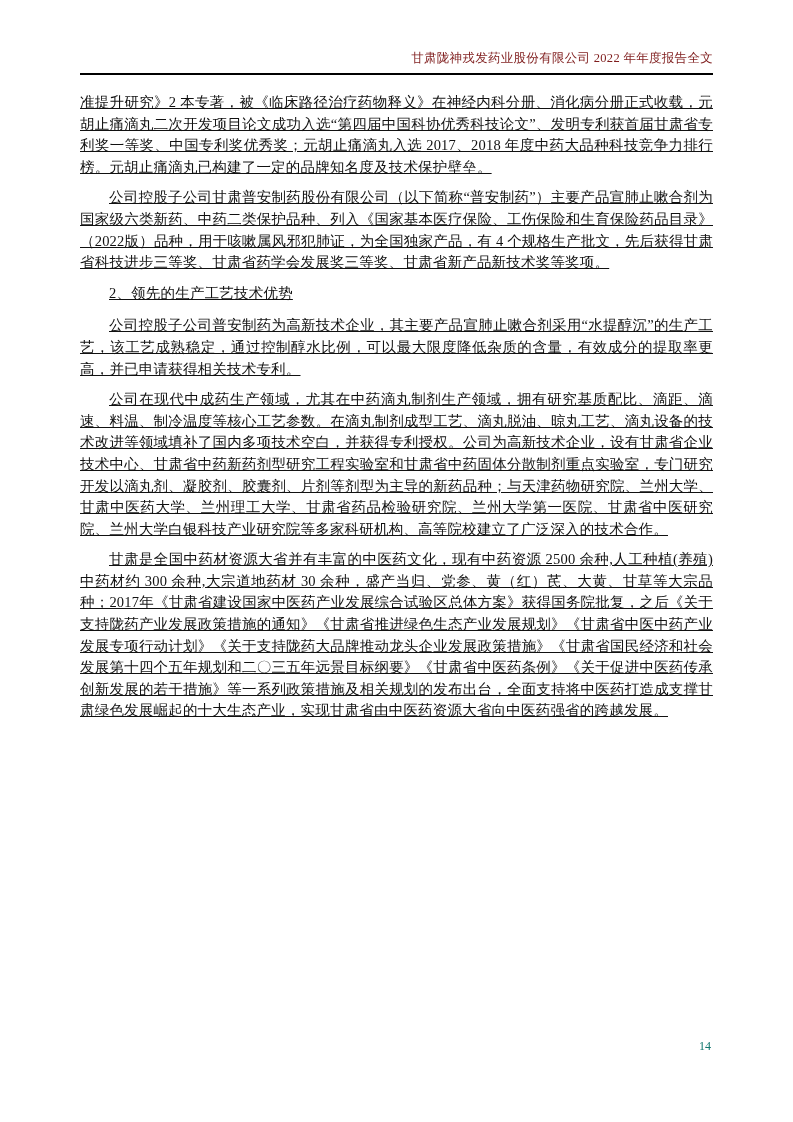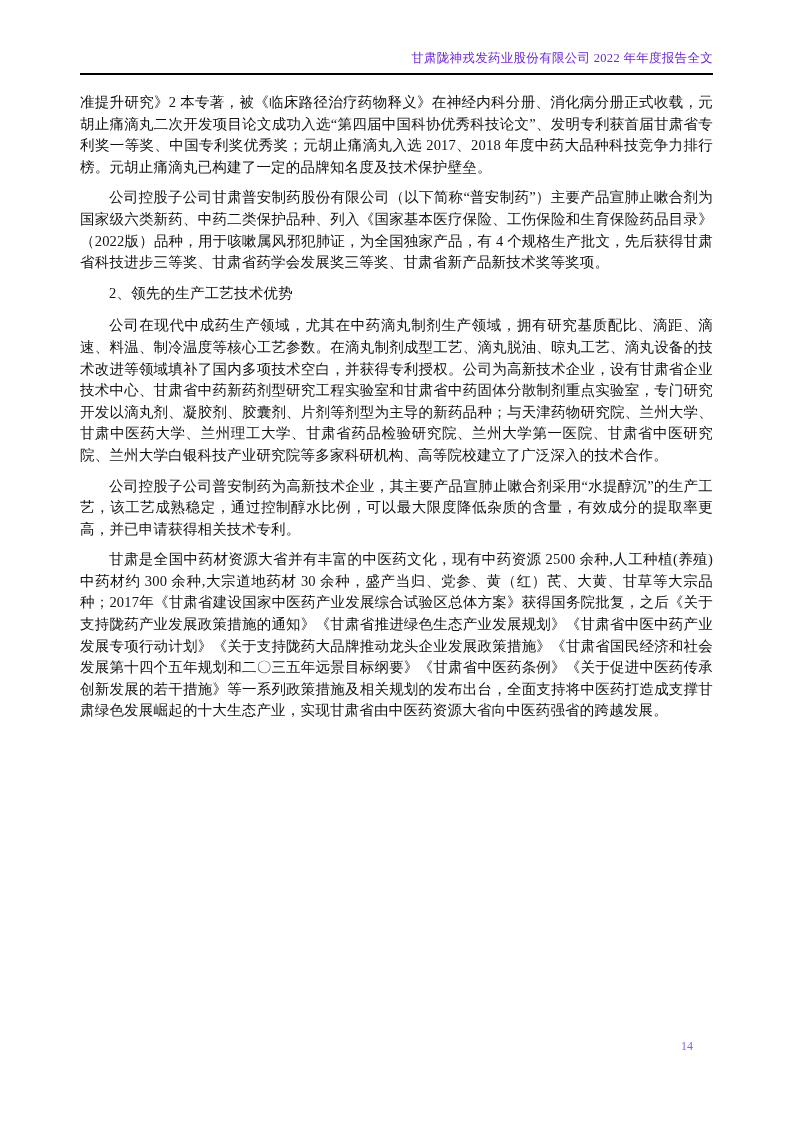--- a/index.html
+++ b/index.html
@@ -20,62 +20,63 @@
     top: 50px;
     width: 633px;
     border-bottom: 2px solid #000000;
     padding-bottom: 6px;
   }
   .doc-header-title {
     text-align: right;
     font-size: 12.5px;
     line-height: 17px;
     letter-spacing: 0.3px;
-    color: #6d28d9;
+    color: #7f1d1d;
     white-space: nowrap;
   }
   .doc-content {
     position: absolute;
     left: 80px;
     top: 92px;
     width: 633px;
     text-align: justify;
+    text-decoration: underline;
   }
   .para {
     margin: 0 0 9px 0;
     font-size: 14.5px;
     line-height: 21.6px;
     text-indent: 2em;
     letter-spacing: 0.2px;
     word-break: break-all;
   }
   .para.no-indent { text-indent: 0; }
   .para.heading { margin-top: 1px; margin-bottom: 11px; }
   .page-number {
     position: absolute;
     top: 1038px;
-    right: 100px;
+    right: 82px;
     font-size: 12px;
     line-height: 16px;
-    color: #8b5cf6;
+    color: #0f766e;
   }
 </style>
 </head>
 <body>
 
 <div class="page">
 
   <div class="doc-header">
     <div class="doc-header-title">甘肃陇神戎发药业股份有限公司 2022 年年度报告全文</div>
   </div>
 
   <div class="doc-content">
     <p class="para no-indent">准提升研究》2 本专著，被《临床路径治疗药物释义》在神经内科分册、消化病分册正式收载，元胡止痛滴丸二次开发项目论文成功入选“第四届中国科协优秀科技论文”、发明专利获首届甘肃省专利奖一等奖、中国专利奖优秀奖；元胡止痛滴丸入选 2017、2018 年度中药大品种科技竞争力排行榜。元胡止痛滴丸已构建了一定的品牌知名度及技术保护壁垒。</p>
     <p class="para">公司控股子公司甘肃普安制药股份有限公司（以下简称“普安制药”）主要产品宣肺止嗽合剂为国家级六类新药、中药二类保护品种、列入《国家基本医疗保险、工伤保险和生育保险药品目录》（2022版）品种，用于咳嗽属风邪犯肺证，为全国独家产品，有 4 个规格生产批文，先后获得甘肃省科技进步三等奖、甘肃省药学会发展奖三等奖、甘肃省新产品新技术奖等奖项。</p>
     <p class="para heading">2、领先的生产工艺技术优势</p>
+    <p class="para">公司控股子公司普安制药为高新技术企业，其主要产品宣肺止嗽合剂采用“水提醇沉”的生产工艺，该工艺成熟稳定，通过控制醇水比例，可以最大限度降低杂质的含量，有效成分的提取率更高，并已申请获得相关技术专利。</p>
     <p class="para">公司在现代中成药生产领域，尤其在中药滴丸制剂生产领域，拥有研究基质配比、滴距、滴速、料温、制冷温度等核心工艺参数。在滴丸制剂成型工艺、滴丸脱油、晾丸工艺、滴丸设备的技术改进等领域填补了国内多项技术空白，并获得专利授权。公司为高新技术企业，设有甘肃省企业技术中心、甘肃省中药新药剂型研究工程实验室和甘肃省中药固体分散制剂重点实验室，专门研究开发以滴丸剂、凝胶剂、胶囊剂、片剂等剂型为主导的新药品种；与天津药物研究院、兰州大学、甘肃中医药大学、兰州理工大学、甘肃省药品检验研究院、兰州大学第一医院、甘肃省中医研究院、兰州大学白银科技产业研究院等多家科研机构、高等院校建立了广泛深入的技术合作。</p>
-    <p class="para">公司控股子公司普安制药为高新技术企业，其主要产品宣肺止嗽合剂采用“水提醇沉”的生产工艺，该工艺成熟稳定，通过控制醇水比例，可以最大限度降低杂质的含量，有效成分的提取率更高，并已申请获得相关技术专利。</p>
     <p class="para">甘肃是全国中药材资源大省并有丰富的中医药文化，现有中药资源 2500 余种,人工种植(养殖)中药材约 300 余种,大宗道地药材 30 余种，盛产当归、党参、黄（红）芪、大黄、甘草等大宗品种；2017年《甘肃省建设国家中医药产业发展综合试验区总体方案》获得国务院批复，之后《关于支持陇药产业发展政策措施的通知》《甘肃省推进绿色生态产业发展规划》《甘肃省中医中药产业发展专项行动计划》《关于支持陇药大品牌推动龙头企业发展政策措施》《甘肃省国民经济和社会发展第十四个五年规划和二〇三五年远景目标纲要》《甘肃省中医药条例》《关于促进中医药传承创新发展的若干措施》等一系列政策措施及相关规划的发布出台，全面支持将中医药打造成支撑甘肃绿色发展崛起的十大生态产业，实现甘肃省由中医药资源大省向中医药强省的跨越发展。</p>
   </div>
 
   <div class="page-number">14</div>
 
 </div>
 
 </body></html>

